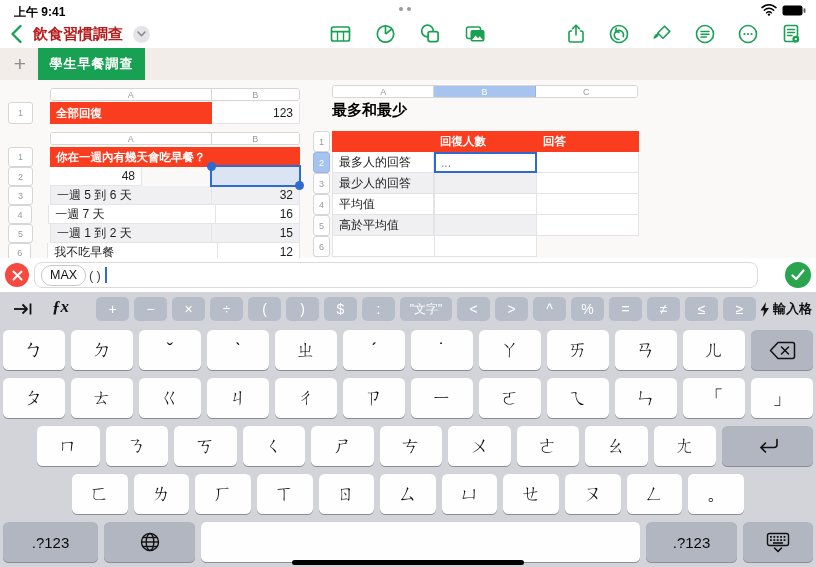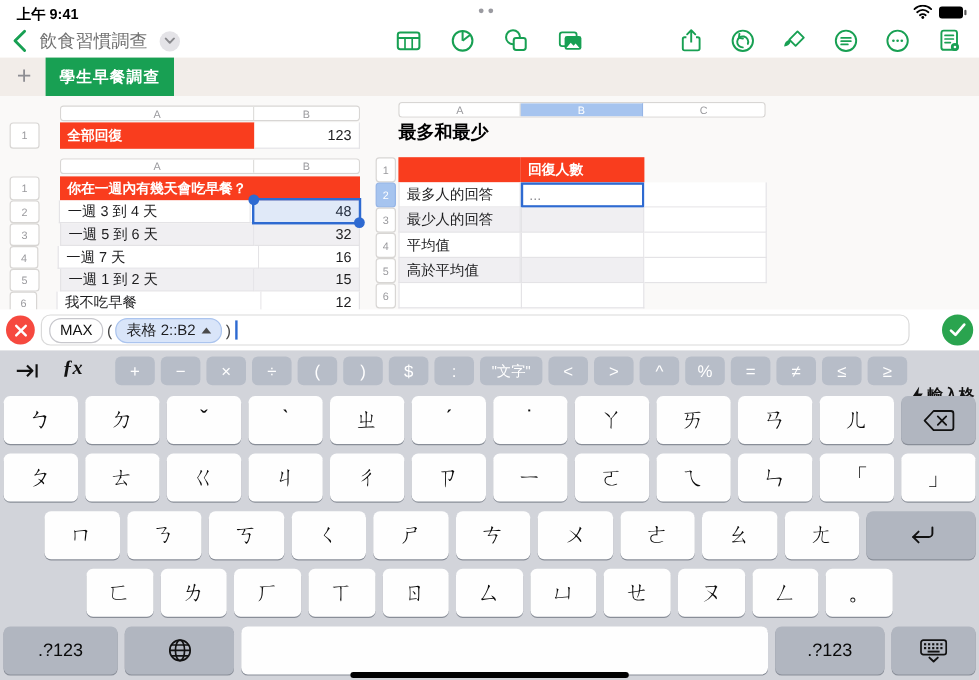--- a/index.html
+++ b/index.html
@@ -7,21 +7,21 @@
        font-family:"Liberation Sans","DejaVu Sans",sans-serif;-webkit-font-smoothing:antialiased;}
   
   .status-bar{position:absolute;left:0;top:0;width:816px;height:22px;background:#fff;}
   .time{position:absolute;left:14px;top:4px;font-size:12px;font-weight:700;color:#000;}
   .mt-dots{position:absolute;left:399px;top:7px;display:flex;gap:4px;}
   .mt-dots i{width:4px;height:4px;border-radius:50%;background:#9a9aa0;}
   .status-right{position:absolute;right:10px;top:4px;display:flex;align-items:center;gap:5px;}
   
   .nav-bar{position:absolute;left:0;top:20px;width:816px;height:28px;display:flex;align-items:center;background:#fff;}
   .nav-left{display:flex;align-items:center;margin-left:10px;gap:10px;}
-  .doc-title{font-size:15px;font-weight:400;color:#737373;}
+  .doc-title{font-size:15px;font-weight:700;color:#b91c1c;}
   .title-menu{width:17px;height:17px;border-radius:50%;background:#e4e3e7;display:flex;align-items:center;justify-content:center;}
   .nav-center{position:absolute;left:50%;transform:translateX(-50%);display:flex;gap:23px;align-items:center;}
   .nav-right{position:absolute;right:14px;display:flex;gap:21px;align-items:center;}
   .nav-ic{width:22px;height:22px;display:block;}
   
   .tab-bar{position:absolute;left:0;top:48px;width:816px;height:32px;background:#f2ede9;display:flex;align-items:center;}
   .add-sheet{width:22px;margin-left:9px;font-size:21px;color:#8e8e93;text-align:center;font-weight:400;}
   .sheet-tab{margin-left:7px;width:107px;height:32px;background:#18a053;color:#fff;font-size:13px;font-weight:700;
              display:flex;align-items:center;justify-content:center;letter-spacing:1px;}
   
@@ -68,21 +68,21 @@
   
   .kb-area{position:absolute;left:0;top:292px;width:816px;height:275px;background:#d2d4da;}
   .accessory{position:absolute;left:0;top:0;width:816px;height:34px;}
   .tabico{position:absolute;left:12px;top:7px;}
   .fx{position:absolute;left:52px;top:5px;font-size:17px;font-style:italic;font-weight:700;color:#111;
       font-family:"Liberation Serif","DejaVu Serif",serif;}
   .accbtns{position:absolute;left:96px;right:60px;top:5px;display:flex;justify-content:space-between;}
   .acc-btn{width:33px;height:24px;border-radius:5px;background:#b7bdc8;color:#fff;font-size:14px;
            display:flex;align-items:center;justify-content:center;}
   .acc-btn.wide{width:52px;font-size:12px;}
-  .inputcell{position:absolute;right:4px;top:8px;display:flex;align-items:center;gap:3px;font-size:13px;font-weight:600;color:#111;margin-top:20px;}
+  .inputcell{position:absolute;right:4px;top:8px;display:flex;align-items:center;gap:3px;font-size:13px;font-weight:600;color:#111;}
   .keyboard{position:absolute;left:0;top:34px;width:816px;height:241px;padding-top:4px;box-sizing:border-box;}
   .krow{display:flex;gap:6px;height:40px;margin:0 3px 8px 3px;}
   .krow.r3{margin-left:37px;}
   .krow.r4{margin:0 72px 8px 72px;}
   .key{flex:1 1 0;background:#fefefe;border-radius:5.5px;box-shadow:0 1px 0 #898e98;display:flex;align-items:center;justify-content:center;
        font-size:19px;color:#0a0a0a;}
   .key.gray{background:#b1b6c0;}
   .key.return{flex:1.45 1 0;}
   .key.fw95{flex:0 0 95px;font-size:15px;}
   .key.fw91{flex:0 0 91px;font-size:15px;}
@@ -211,21 +211,20 @@
     </div>
     <div class="trow" style="left:8px;top:67px;height:20px;width:292px;">
       <div class="rnum">1</div>
       <div class="rgap" style="width:17px;"></div>
       <div class="cell red" style="width:250px;">你在一週內有幾天會吃早餐？</div>
     </div>
     <div id="t2rows">
         <div class="trow" style="left: 8px; top: 87px; height: 19px; width: 292px;">
           <div class="rnum">2</div>
           <div class="rgap" style="width:17px;"></div>
-          <div class="cell lab" style="width:162px;">一週 3 到 4 天</div>
           <div class="cell val" style="width:92px;">48</div>
         </div>
         <div class="trow alt" style="left: 8px; top: 106px; height: 19px; width: 292px;">
           <div class="rnum">3</div>
           <div class="rgap" style="width:17px;"></div>
           <div class="cell lab" style="width:162px;">一週 5 到 6 天</div>
           <div class="cell val" style="width:88px;">32</div>
         </div>
         <div class="trow" style="left: 8px; top: 125px; height: 19px; width: 292px;">
           <div class="rnum">4</div>
@@ -255,20 +254,21 @@
       <div class="ch" style="width:102px;">A</div>
       <div class="ch sel" style="width:102px;">B</div>
       <div class="ch" style="width:102px;">C</div>
     </div>
     <div class="sheet-title" style="left:332px;top:21px;">最多和最少</div>
     <div class="trow" style="left:313px;top:51px;height:21px;width:326px;">
       <div class="rnum rnum3">1</div>
       <div class="rgap" style="width:2px;"></div>
       <div class="cell red" style="width:102px;"></div>
       <div class="cell red" style="width:103px;">回復人數</div>
+      <div class="cell red" style="width:102px;">回答</div>
     </div>
     <div id="t3rows">
         <div class="trow" style="left: 313px; top: 72px; height: 21px; width: 326px;">
           <div class="rnum rnum3 selb">2</div>
           <div class="rgap" style="width:2px;"></div>
           <div class="cell lab" style="width:102px;">最多人的回答</div>
           <div class="cell lab edit" style="width:103px;">...</div>
           <div class="cell cw" style="width:102px;"></div>
         </div>
         <div class="trow alt3" style="left: 313px; top: 93px; height: 21px; width: 326px;">
@@ -304,24 +304,20 @@
   <div class="formula-bar">
     <div class="cancel-btn">
       <svg width="11" height="11" viewBox="0 0 11 11">
         <line x1="1.5" y1="1.5" x2="9.5" y2="9.5" stroke="#fff" stroke-width="2" stroke-linecap="round"></line>
         <line x1="9.5" y1="1.5" x2="1.5" y2="9.5" stroke="#fff" stroke-width="2" stroke-linecap="round"></line>
       </svg>
     </div>
     <div class="capsule">
       <span class="fn-pill">MAX</span>
       <span class="paren">(</span>
-      <span class="ref-pill">
-        <span>表格 2::B2</span>
-        <span class="tri-up"></span>
-      </span>
       <span class="paren">)</span>
       <span class="caret"></span>
     </div>
     <div class="confirm-btn">
       <svg width="14" height="12" viewBox="0 0 14 12">
         <polyline points="1.5,6.5 5.2,10 12.5,1.5" fill="none" stroke="#fff" stroke-width="2.2" stroke-linecap="round" stroke-linejoin="round"></polyline>
       </svg>
     </div>
   </div>
 

